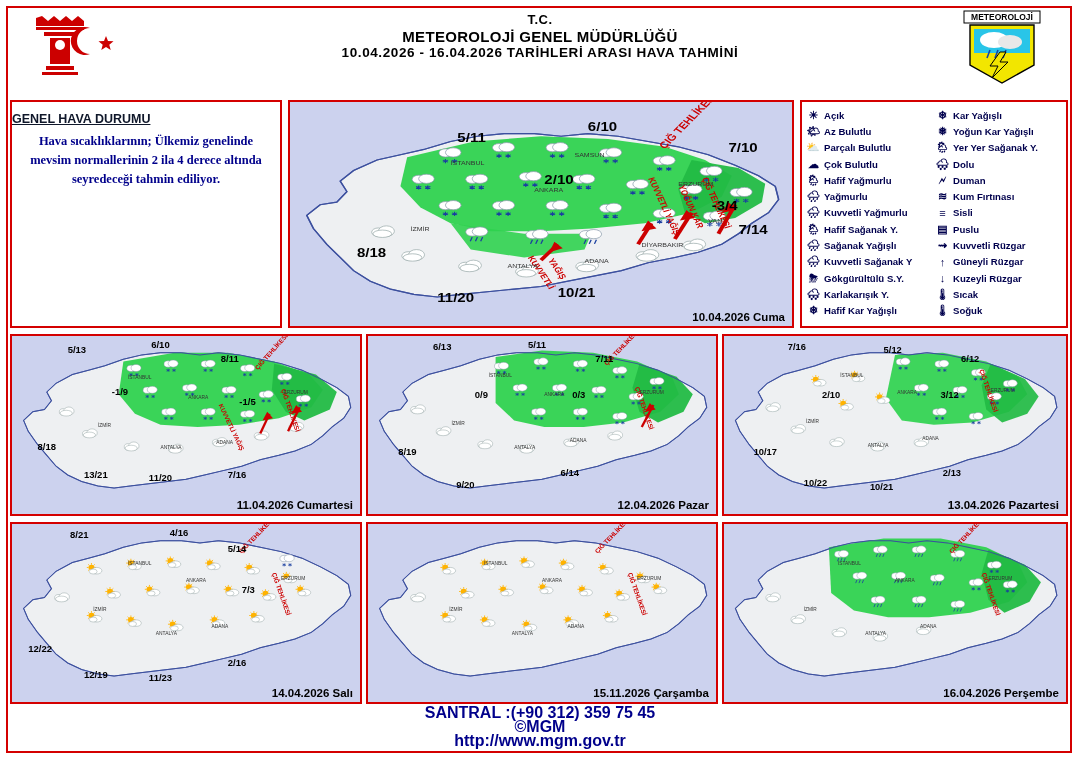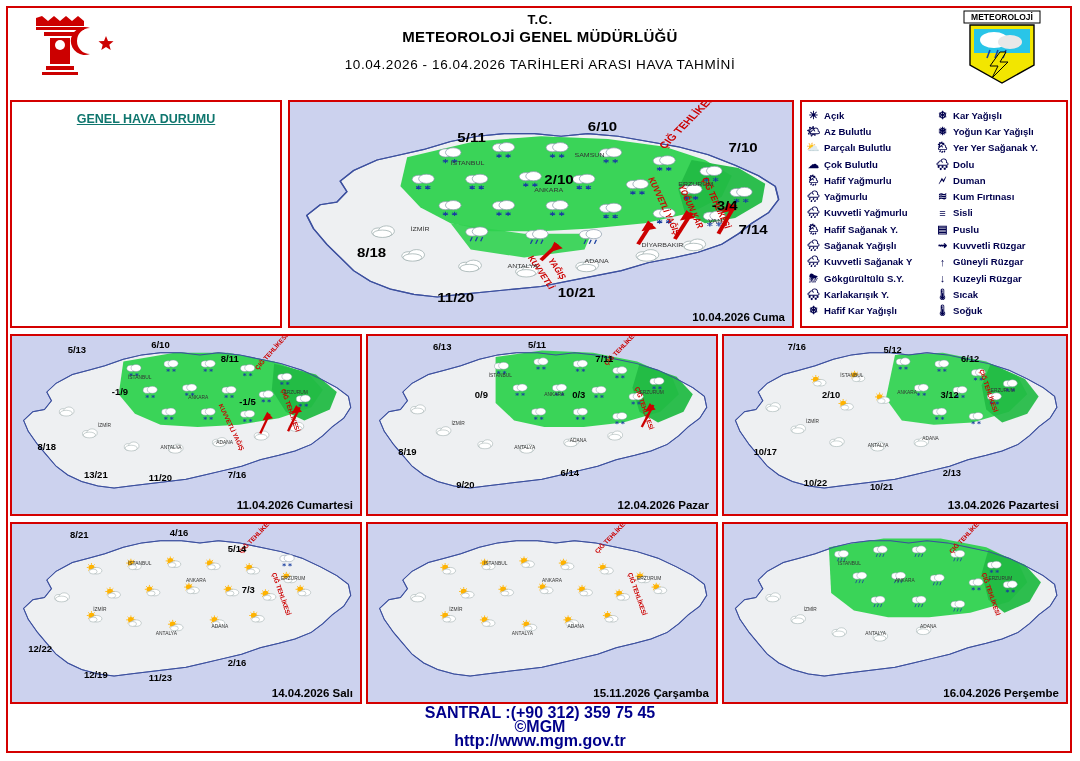--- a/index.html
+++ b/index.html
@@ -24,37 +24,37 @@
   }
   .logo-right{
     position:absolute;right:14px;top:2px;width:104px;height:76px;
   }
   .title-block{
     position:absolute;left:200px;top:4px;width:660px;text-align:center;
   }
   .t1{font-size:13px;font-weight:bold;letter-spacing:.5px;}
   .t2{font-size:14px;font-weight:bold;letter-spacing:.3px;margin-top:1px;}
   .t3{font-size:15px;font-weight:bold;letter-spacing:.3px;margin-top:1px;}
-  .t4{font-size:13.5px;font-weight:normal;margin-top:12px;letter-spacing:.6px;}
+  .t4{font-size:13.5px;font-weight:bold;letter-spacing:.6px;}
 
   
   .panel{
     position:absolute;border:2px solid #d40000;box-sizing:border-box;
     background:#ffffff;overflow:hidden;
   }
   .map-panel{background:#ccd2ee;}
   .panel-date{
     position:absolute;right:7px;bottom:3px;font-size:11.5px;font-weight:bold;
     color:#000;z-index:40;
   }
   
   .genel{left:10px;top:100px;width:272px;height:228px;}
   .genel h3{
-    margin:10px 0 6px;text-align:center;font-size:12.5px;font-weight:bold;
-    color:#0f766e;text-decoration:underline;
+    margin:10px 0 6px;font-size:12.5px;font-weight:bold;
+    color:#0f172a;text-decoration:underline;
   }
   .genel p{
     margin:0 12px;text-align:center;font-size:12.5px;line-height:19px;
     color:#00008b;font-weight:bold;font-family:"Liberation Serif", serif;
   }
   
   .legend{left:800px;top:100px;width:268px;height:228px;background:#fff;}
   .legend-grid{
     display:flex;width:100%;height:100%;padding:5px 3px;box-sizing:border-box;
   }
@@ -129,20 +129,21 @@
       <ellipse cx="44" cy="30" rx="14" ry="8" fill="#fff"></ellipse>
       <ellipse cx="60" cy="32" rx="12" ry="7" fill="#e8e8e8"></ellipse>
       <path d="M40 40 l-3 8 M48 40 l-3 8 M56 40 l-3 8" stroke="#1144aa" stroke-width="1.6"></path>
       <path d="M50 42 l-10 14 h8 l-6 12 l16 -16 h-8 l6 -10z" fill="#f2e600" stroke="#000" stroke-width="1"></path>
     </svg>
   </div>
 </div>
 
 <div class="panel genel">
   <h3>GENEL HAVA DURUMU</h3>
+  <p>Hava sıcaklıklarının; Ülkemiz genelinde mevsim normallerinin 2 ila 4 derece altında seyredeceği tahmin ediliyor.</p>
 </div>
 
 <div class="panel legend">
   <div class="legend-grid">
     <div class="legend-col">
       <div class="legend-item">
           <span class="ic">☀</span>
           <span>Açık</span>
         </div>
       <div class="legend-item">

